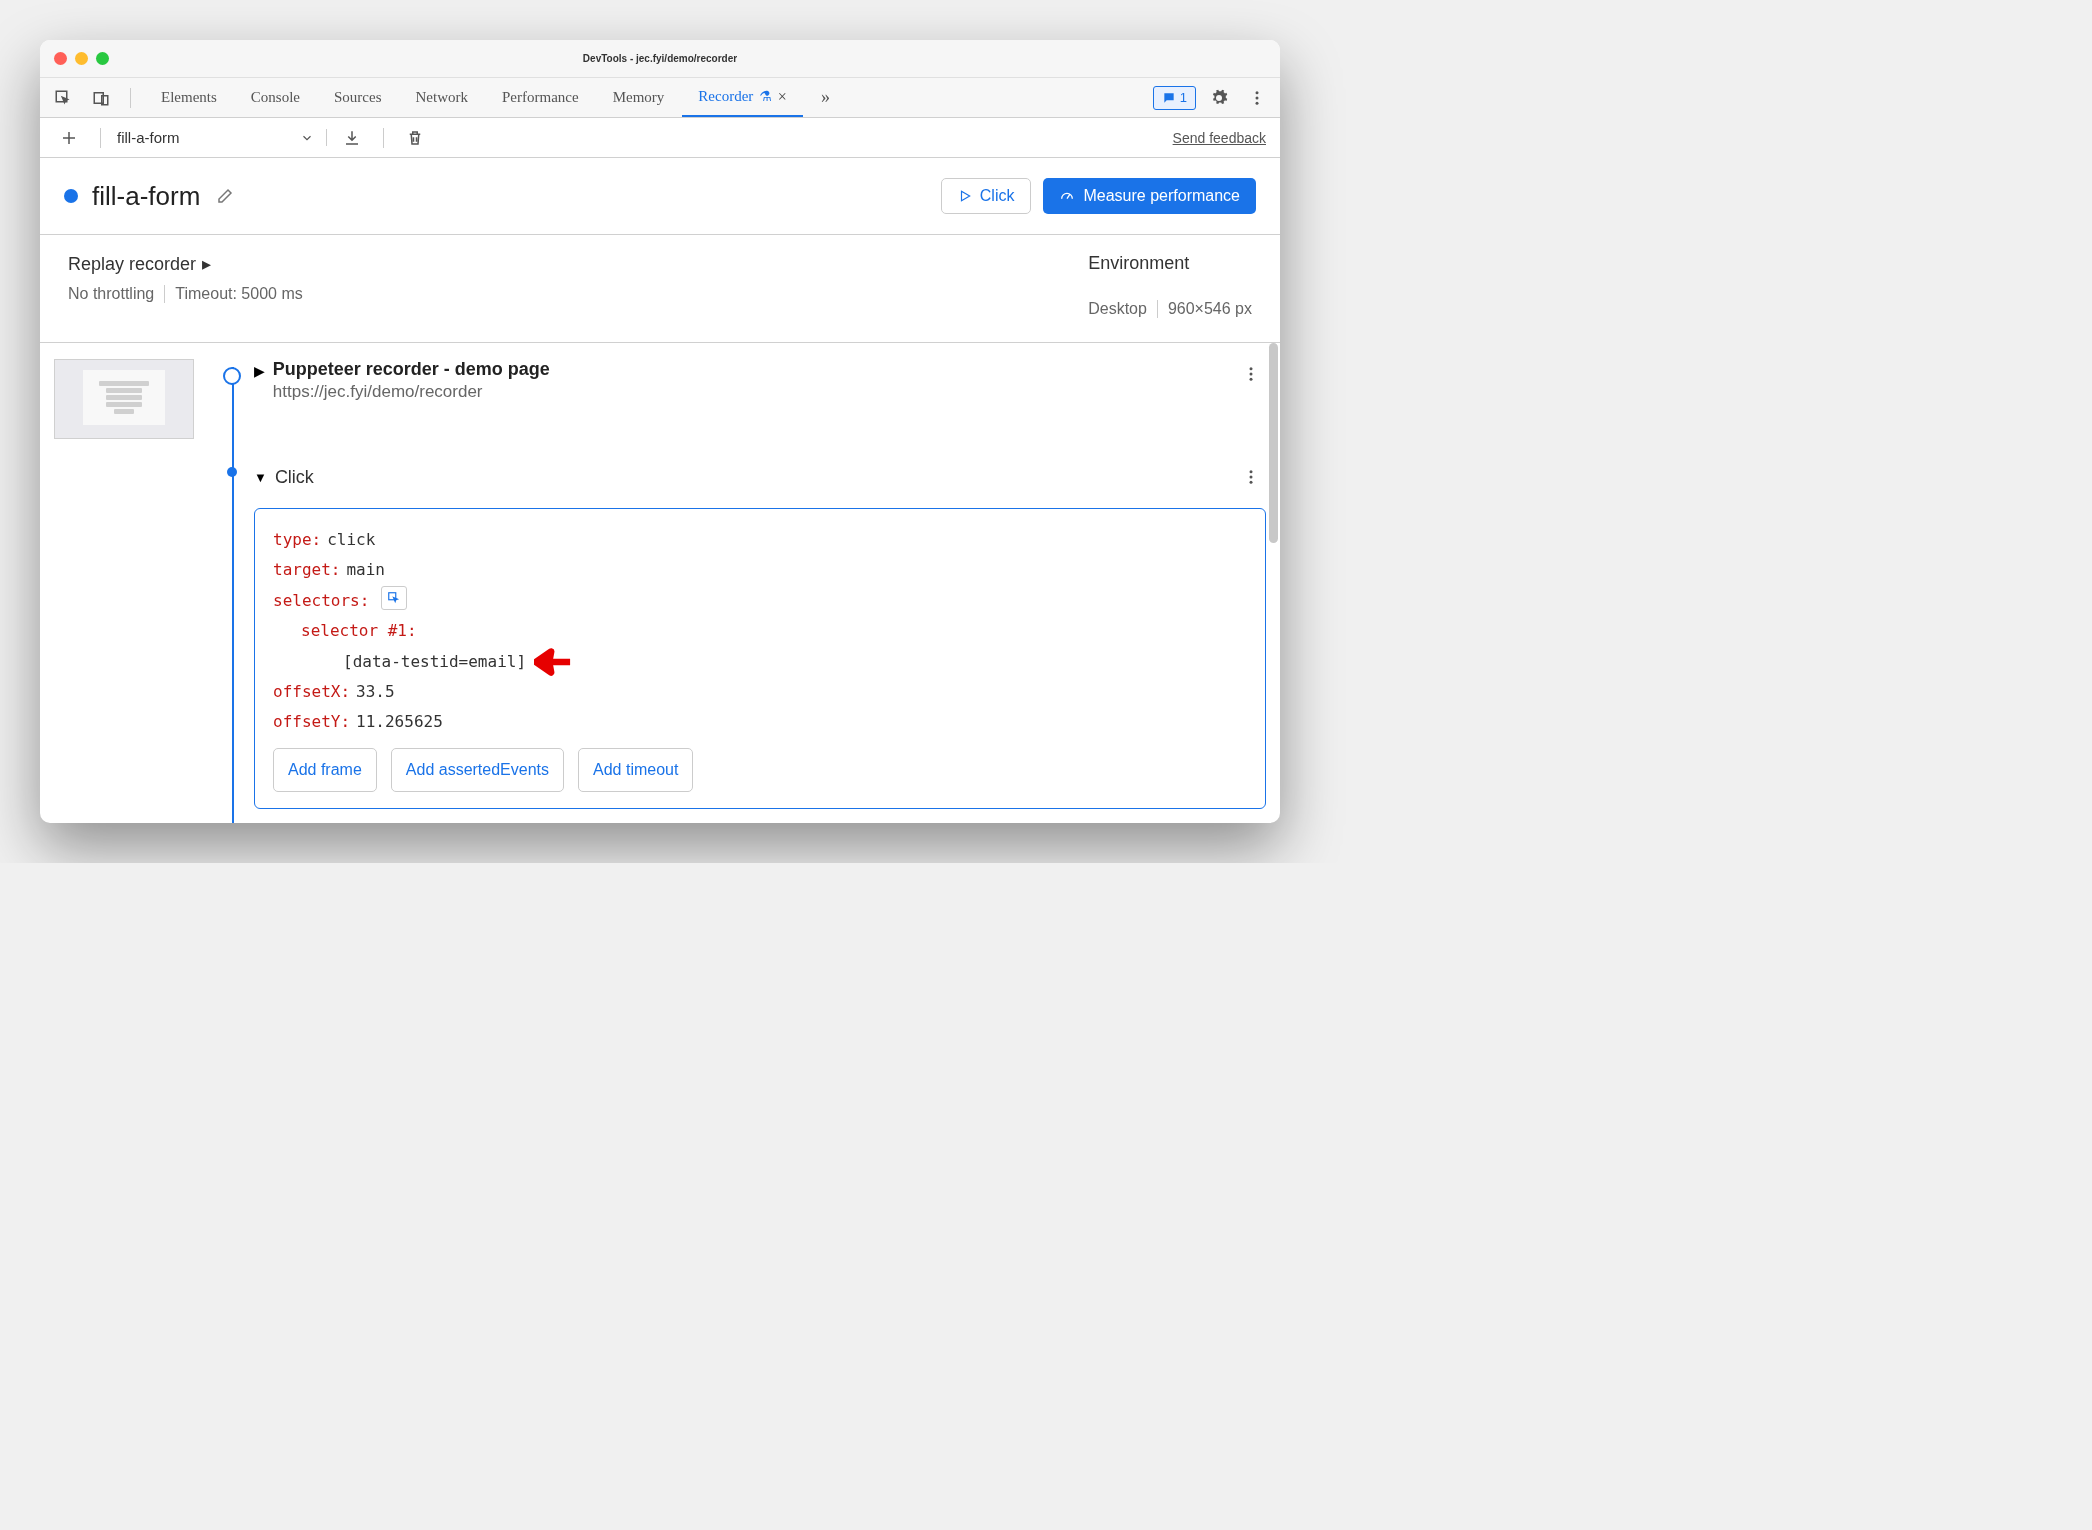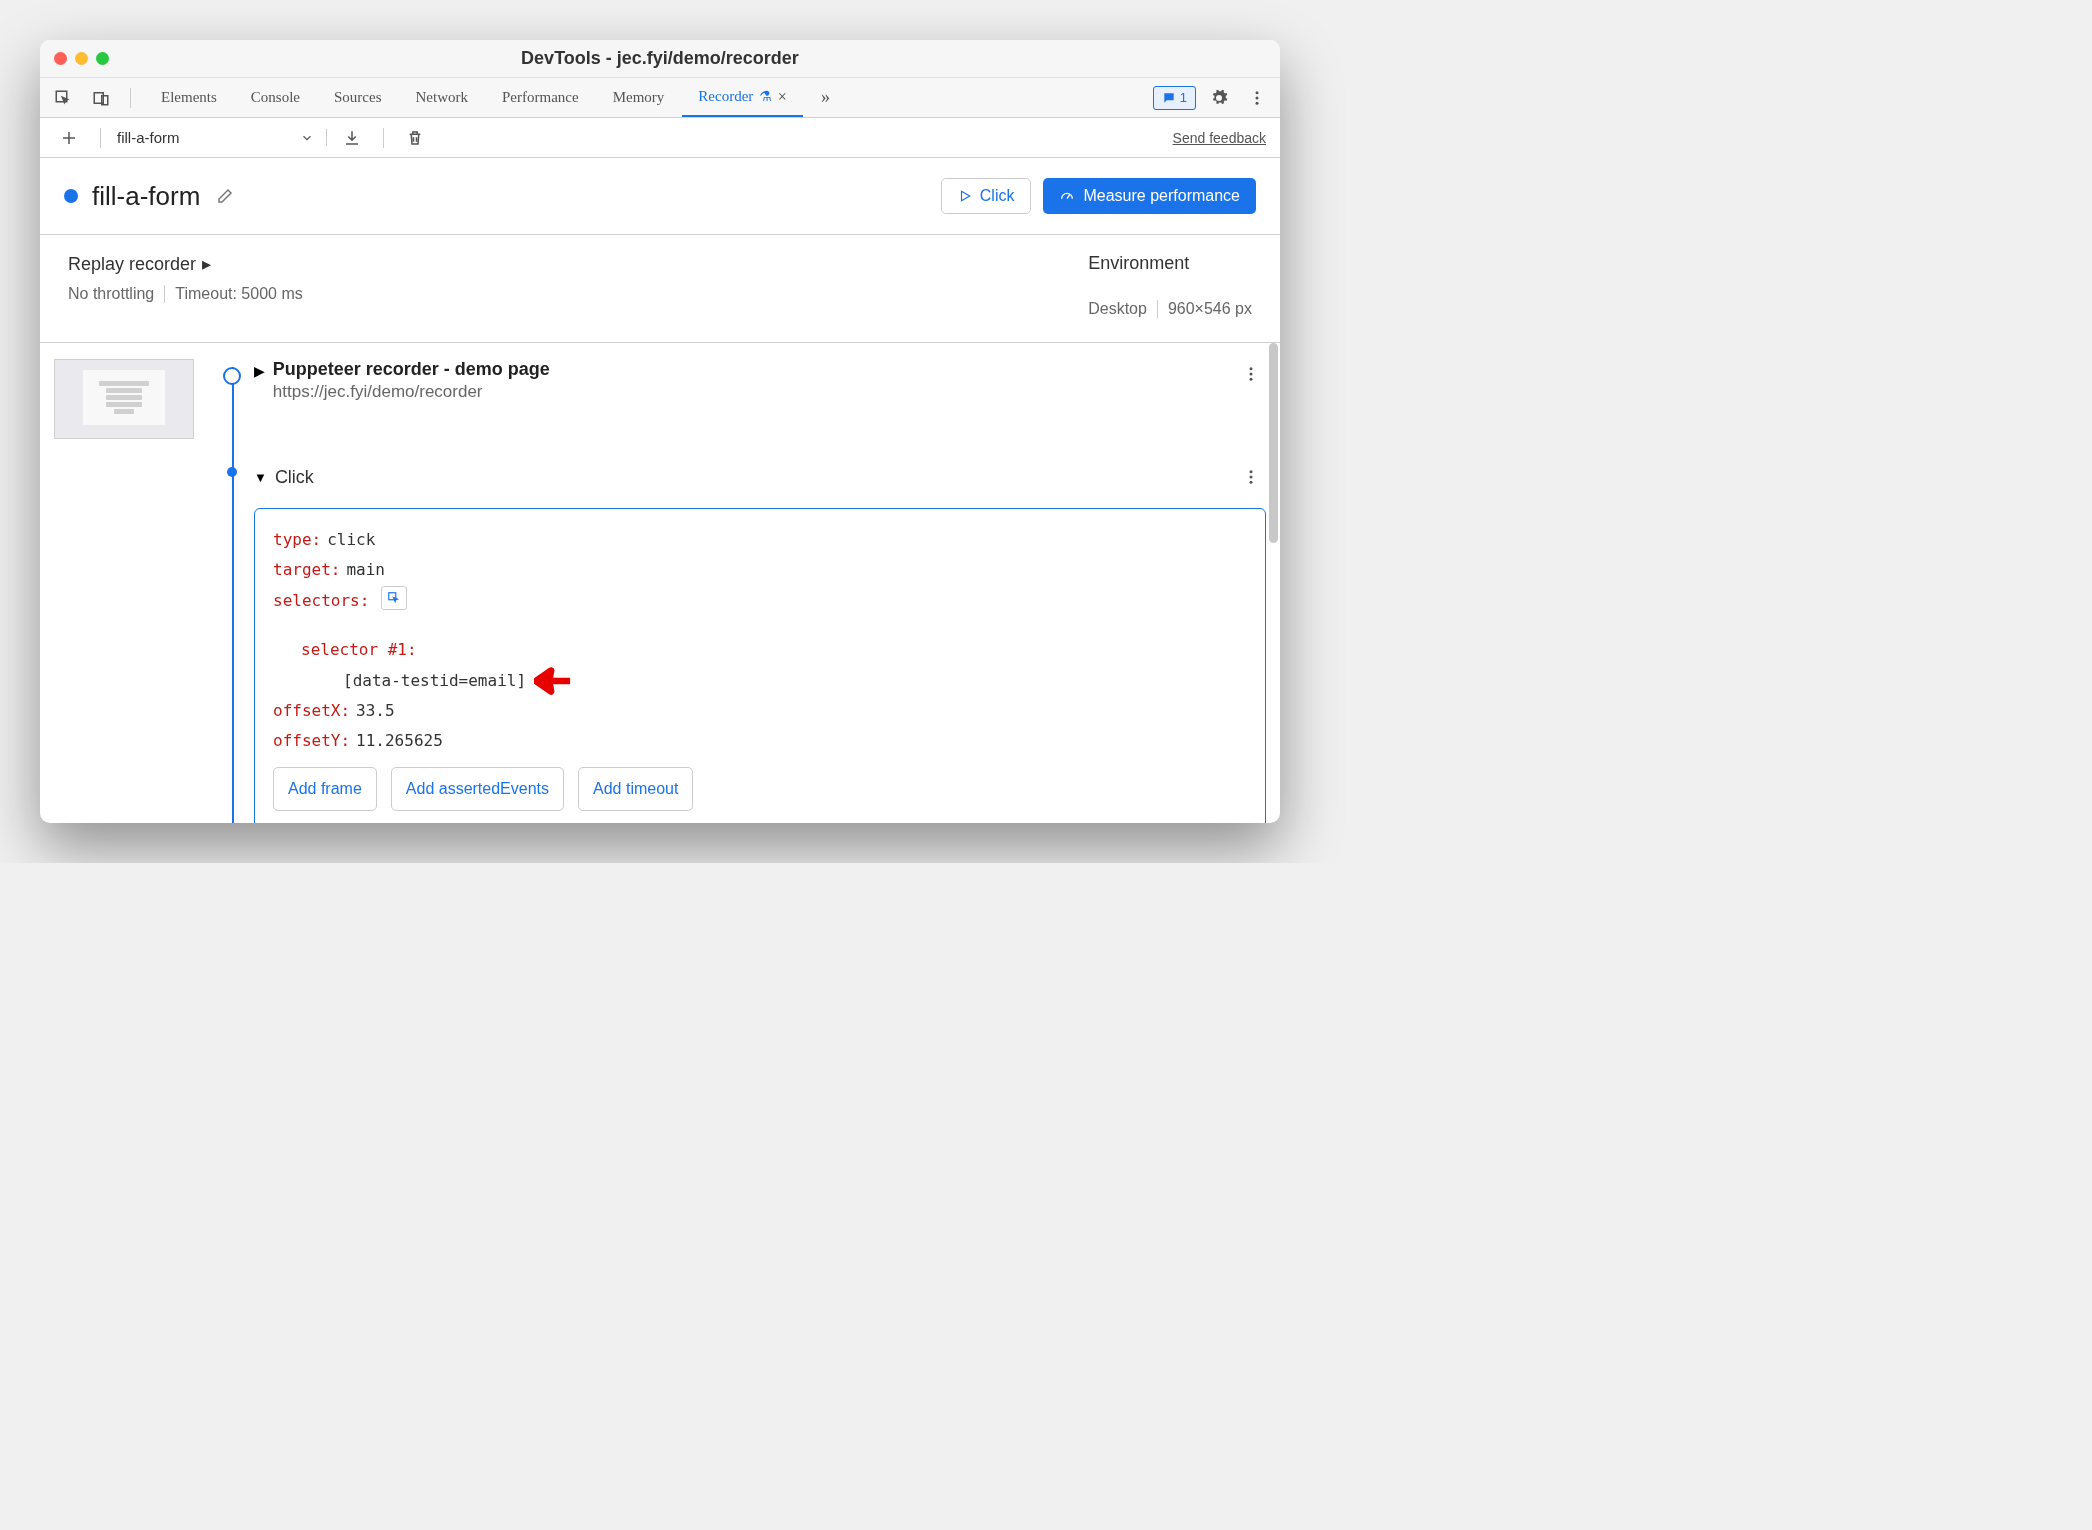--- a/index.html
+++ b/index.html
@@ -24,21 +24,21 @@
   border-bottom: 1px solid #e0e0e0;
   position: relative;
 }
 .traffic { display: flex; gap: 8px; }
 .traffic span { width: 13px; height: 13px; border-radius: 50%; display: block; }
 .t-red { background: #ff5f57; }
 .t-yellow { background: #febc2e; }
 .t-green { background: #28c840; }
 .window-title {
   position: absolute; left: 0; right: 0; text-align: center;
-  font-size: 18px; font-weight: 600; color: #333;
+  font-size: 10px; font-weight: 600; color: #333;
 }
 .tabbar {
   height: 40px; display: flex; align-items: center;
   border-bottom: 1px solid #d0d0d0;
   padding: 0 8px;
   background: #f7f7f7;
 }
 .tabbar-left { display: flex; align-items: center; gap: 8px; }
 .icon-btn {
   width: 30px; height: 30px; display: flex; align-items: center; justify-content: center;
@@ -127,21 +127,21 @@
   font-size: 16px; line-height: 1.9; position: relative;
 }
 .kv { display: flex; gap: 6px; flex-wrap: wrap; }
 .key { color: #c41a16; }
 .val { color: #333; }
 .selector-btn {
   display: inline-flex; width: 26px; height: 24px; border: 1px solid #ccc;
   border-radius: 3px; align-items: center; justify-content: center;
   margin-left: 6px; vertical-align: middle;
 }
-.indent1 { padding-left: 28px; margin-top: 19px; }
+.indent1 { padding-left: 28px; }
 .indent2 { padding-left: 70px; display: flex; align-items: center; gap: 8px;}
 .add-btns { display: flex; gap: 14px; margin-top: 10px; }
 .add-btn {
   padding: 6px 14px; border: 1px solid #ccc; border-radius: 5px;
   color: #1a73e8; font-size: 16px; font-weight: 500; cursor: pointer;
   font-family: -apple-system, BlinkMacSystemFont, sans-serif;
 }
 .scrollbar-fake {
   position: absolute; right: 2px; top: 0; width: 9px; height: 200px;
   background: #c8c8c8; border-radius: 5px;

